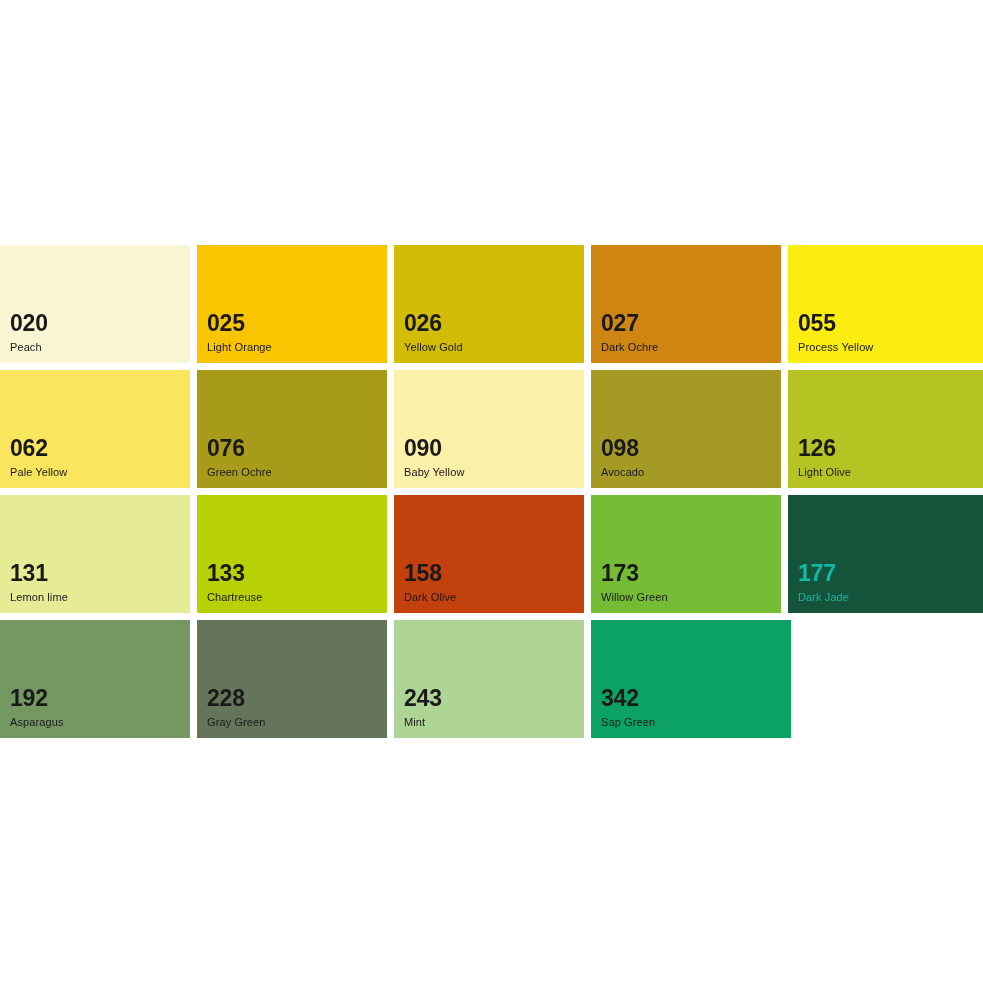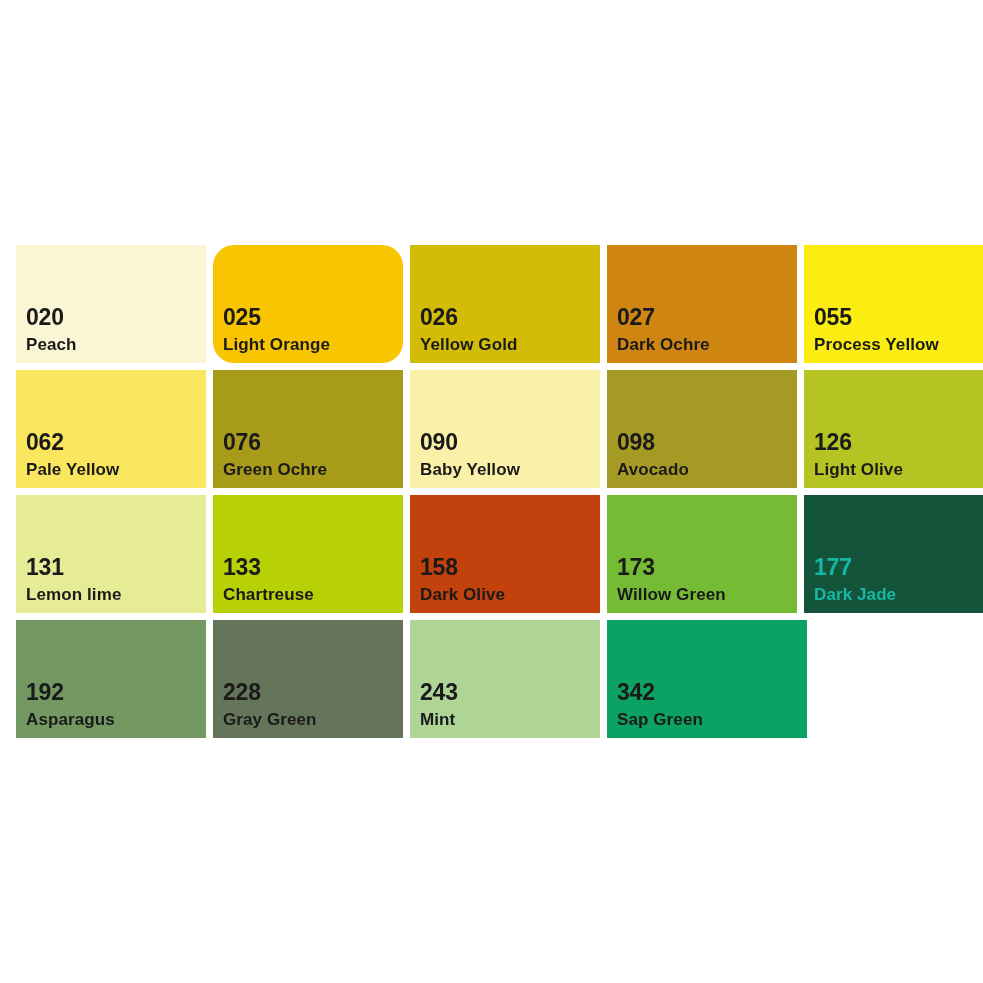--- a/index.html
+++ b/index.html
@@ -11,21 +11,21 @@
     width: 983px;
     height: 983px;
     overflow: hidden;
     font-family: "Liberation Sans", sans-serif;
     position: relative;
   }
 
   
   #swatch-grid {
     position: absolute;
-    left: 16px;
+    left: 0;
     top: 245px;
     width: 783px;
     height: 493px;
     background: #ffffff;
   }
 
   .swatch-row {
     display: flex;
     width: 100%;
     height: 118px;
@@ -56,22 +56,22 @@
   }
   .swatch-code {
     display: block;
     font-size: 23px;
     font-weight: bold;
     letter-spacing: -0.2px;
     margin-bottom: 7px;
   }
   .swatch-name {
     display: block;
-    font-size: 17px;
-    font-weight: bold;
+    font-size: 11px;
+    font-weight: normal;
     letter-spacing: 0.1px;
   }
 
   .ink-dark  { color: #1a1a1a; }
   .ink-light { color: #14b8a6; }
 
   
   #activation-watermark {
     position: absolute;
     left: 888px;
@@ -99,21 +99,21 @@
 <body>
 
 <div id="swatch-grid">
     <div class="swatch-row">
       <div class="swatch" style="background: rgb(250, 245, 210);">
         <div class="swatch-text ink-dark">
           <span class="swatch-code">020</span>
           <span class="swatch-name">Peach</span>
         </div>
       </div>
-      <div class="swatch" style="background: rgb(249, 196, 0); border-radius: 21px;">
+      <div class="swatch" style="background: rgb(249, 196, 0);">
         <div class="swatch-text ink-dark">
           <span class="swatch-code">025</span>
           <span class="swatch-name">Light Orange</span>
         </div>
       </div>
       <div class="swatch" style="background: rgb(211, 188, 5);">
         <div class="swatch-text ink-dark">
           <span class="swatch-code">026</span>
           <span class="swatch-name">Yellow Gold</span>
         </div>

